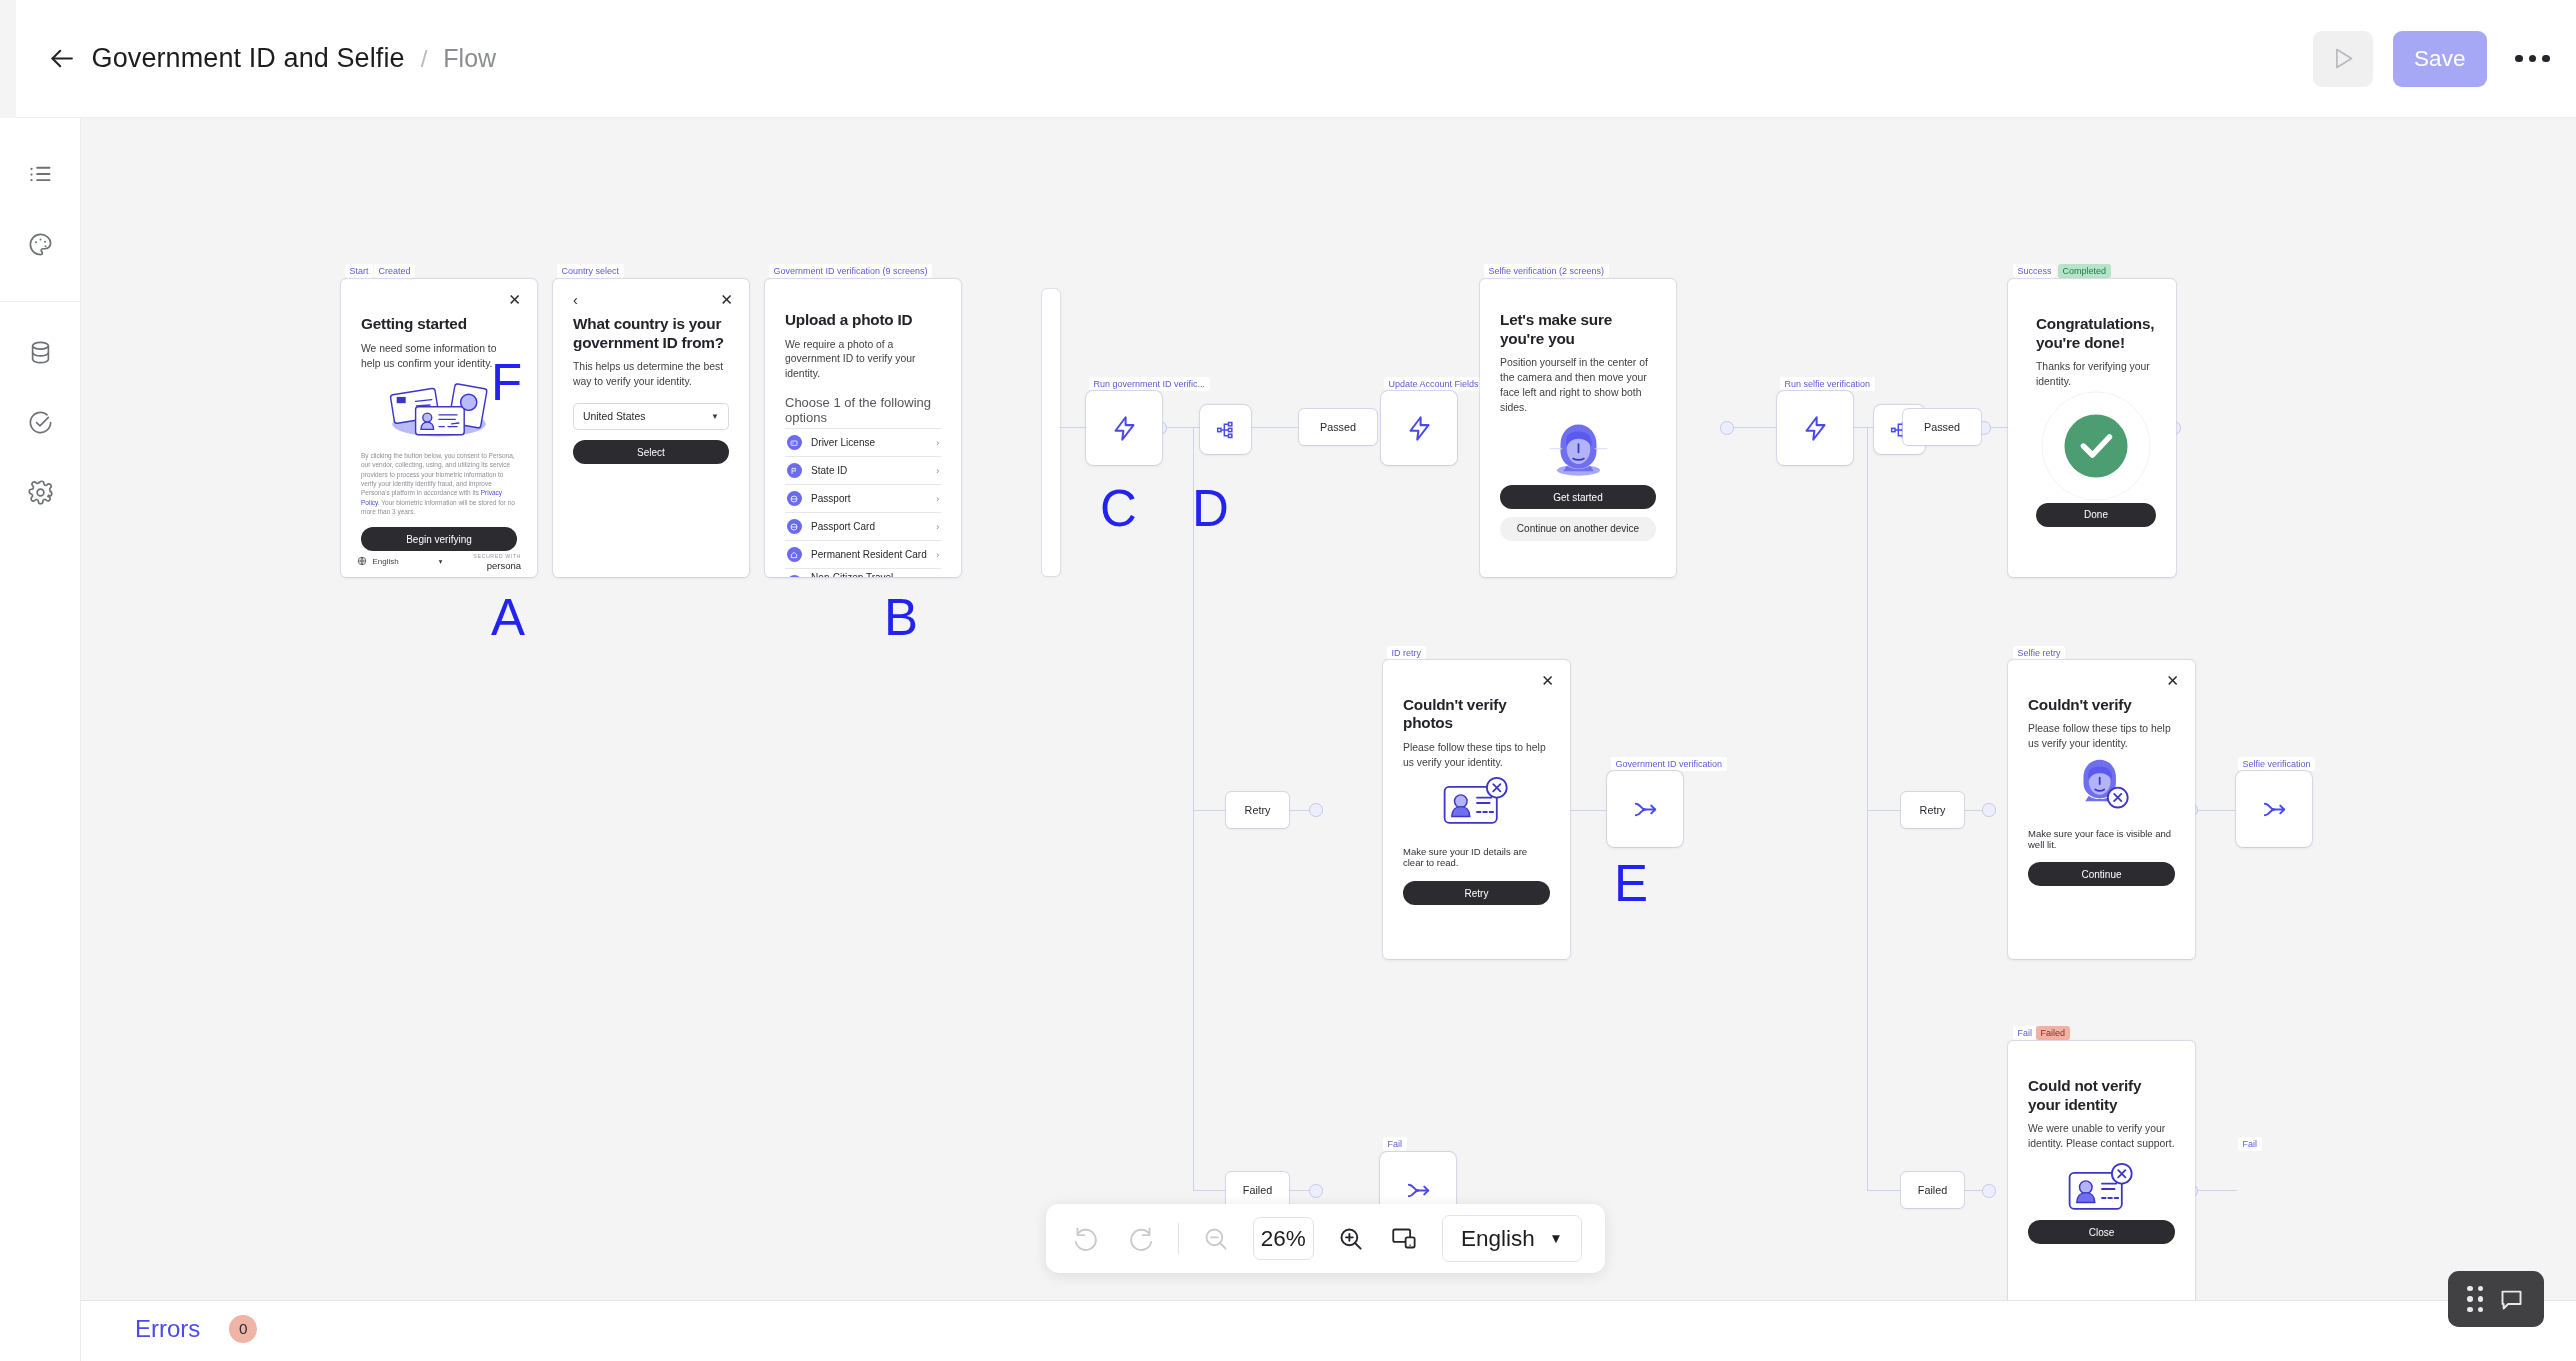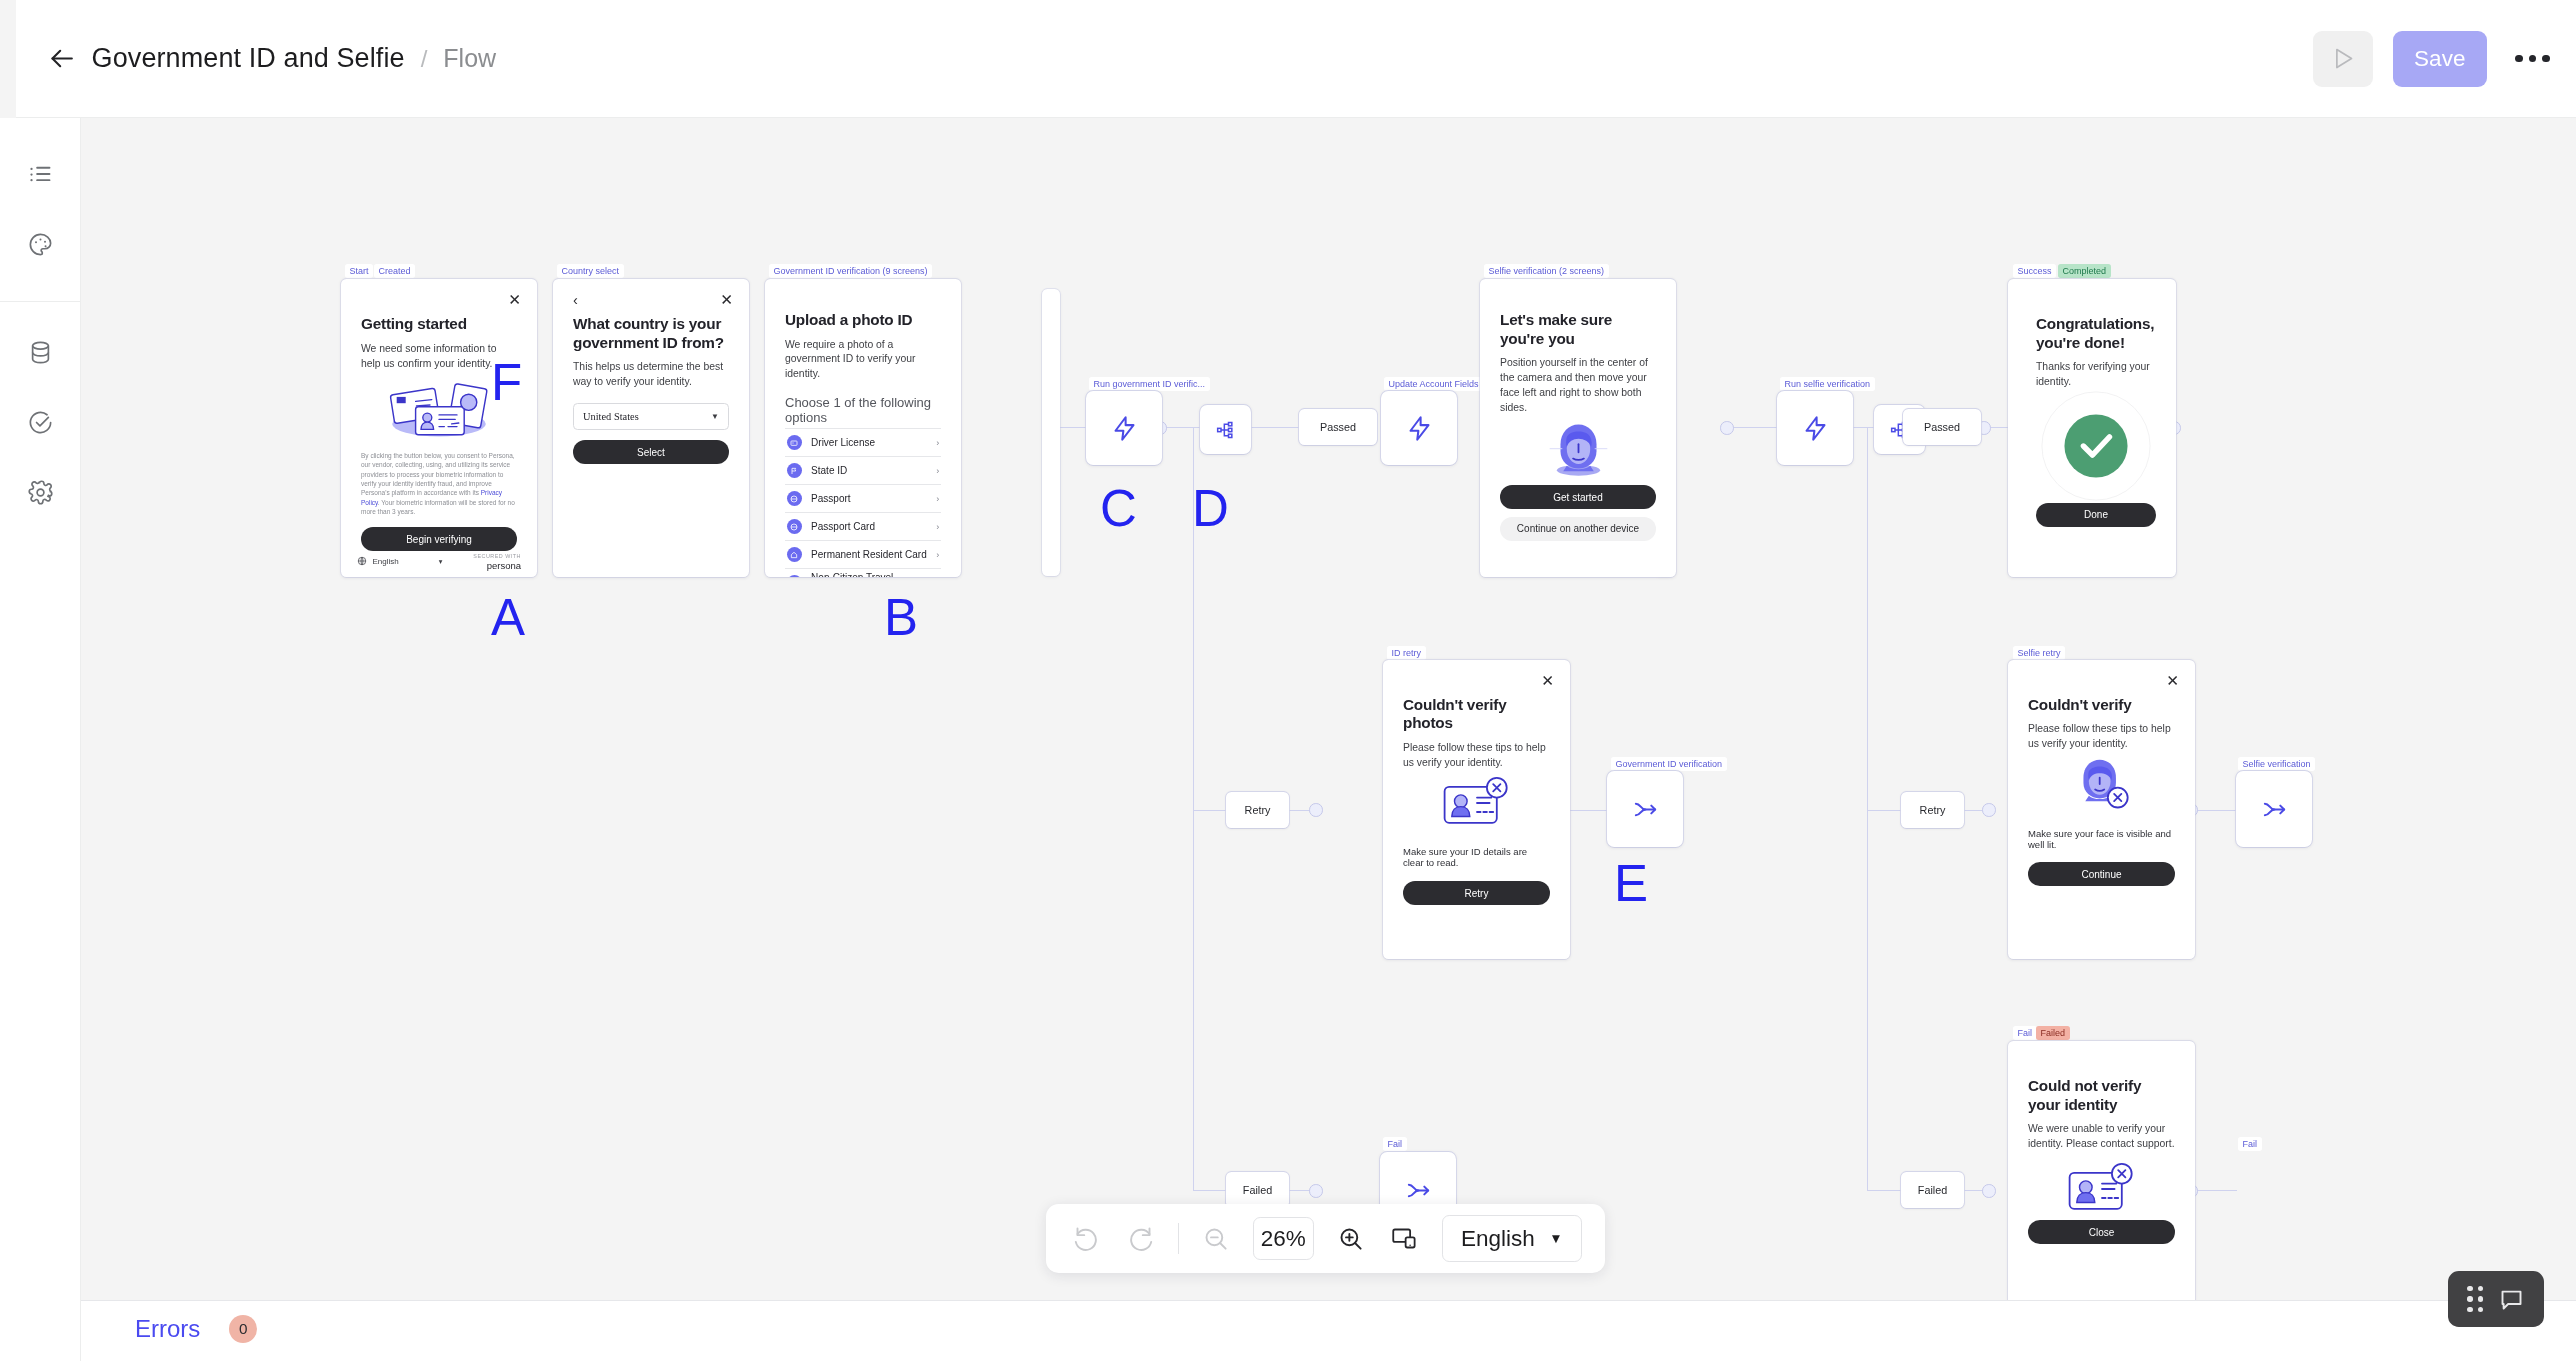--- a/index.html
+++ b/index.html
@@ -113,21 +113,21 @@
     background: #f1f1f2; color: #2c2c30; border-radius: 901px; height: 24px;
     display: flex; align-items: center; justify-content: center;
     font-size: 10px; cursor: pointer; border: none; width: 100%; margin-top: 7.2px;
     font-family: Liberation Sans, sans-serif;
   }
   .legal { font-size: 6.5px; color: #8d8f95; line-height: 1.45; margin: 9px 0 10.8px 0; }
   .legal a { color: #4b4bd8; text-decoration: none; }
   .select-box {
     border: 0.9px solid #d9dade; border-radius: 4.5px; height: 27px; display: flex;
     align-items: center; padding: 0 9px; font-size: 10.4px; color: #26262c;
-    margin-bottom: 10.8px; cursor: pointer; font-family: Liberation Serif, serif;
+    margin-bottom: 10.8px; cursor: pointer;
   }
   .select-caret { margin-left: auto; font-size: 8px; color: #3c3d42; }
 
   .opt-row {
     display: flex; align-items: center; gap: 9px; height: 28px;
     border-top: 0.9px solid #e6e7ea; font-size: 10px; color: #26262c; cursor: pointer;
     padding: 0 1.8px;
   }
   .opt-badge {
     width: 15.3px; height: 15.3px; border-radius: 50%; background: #6b6bf0;

